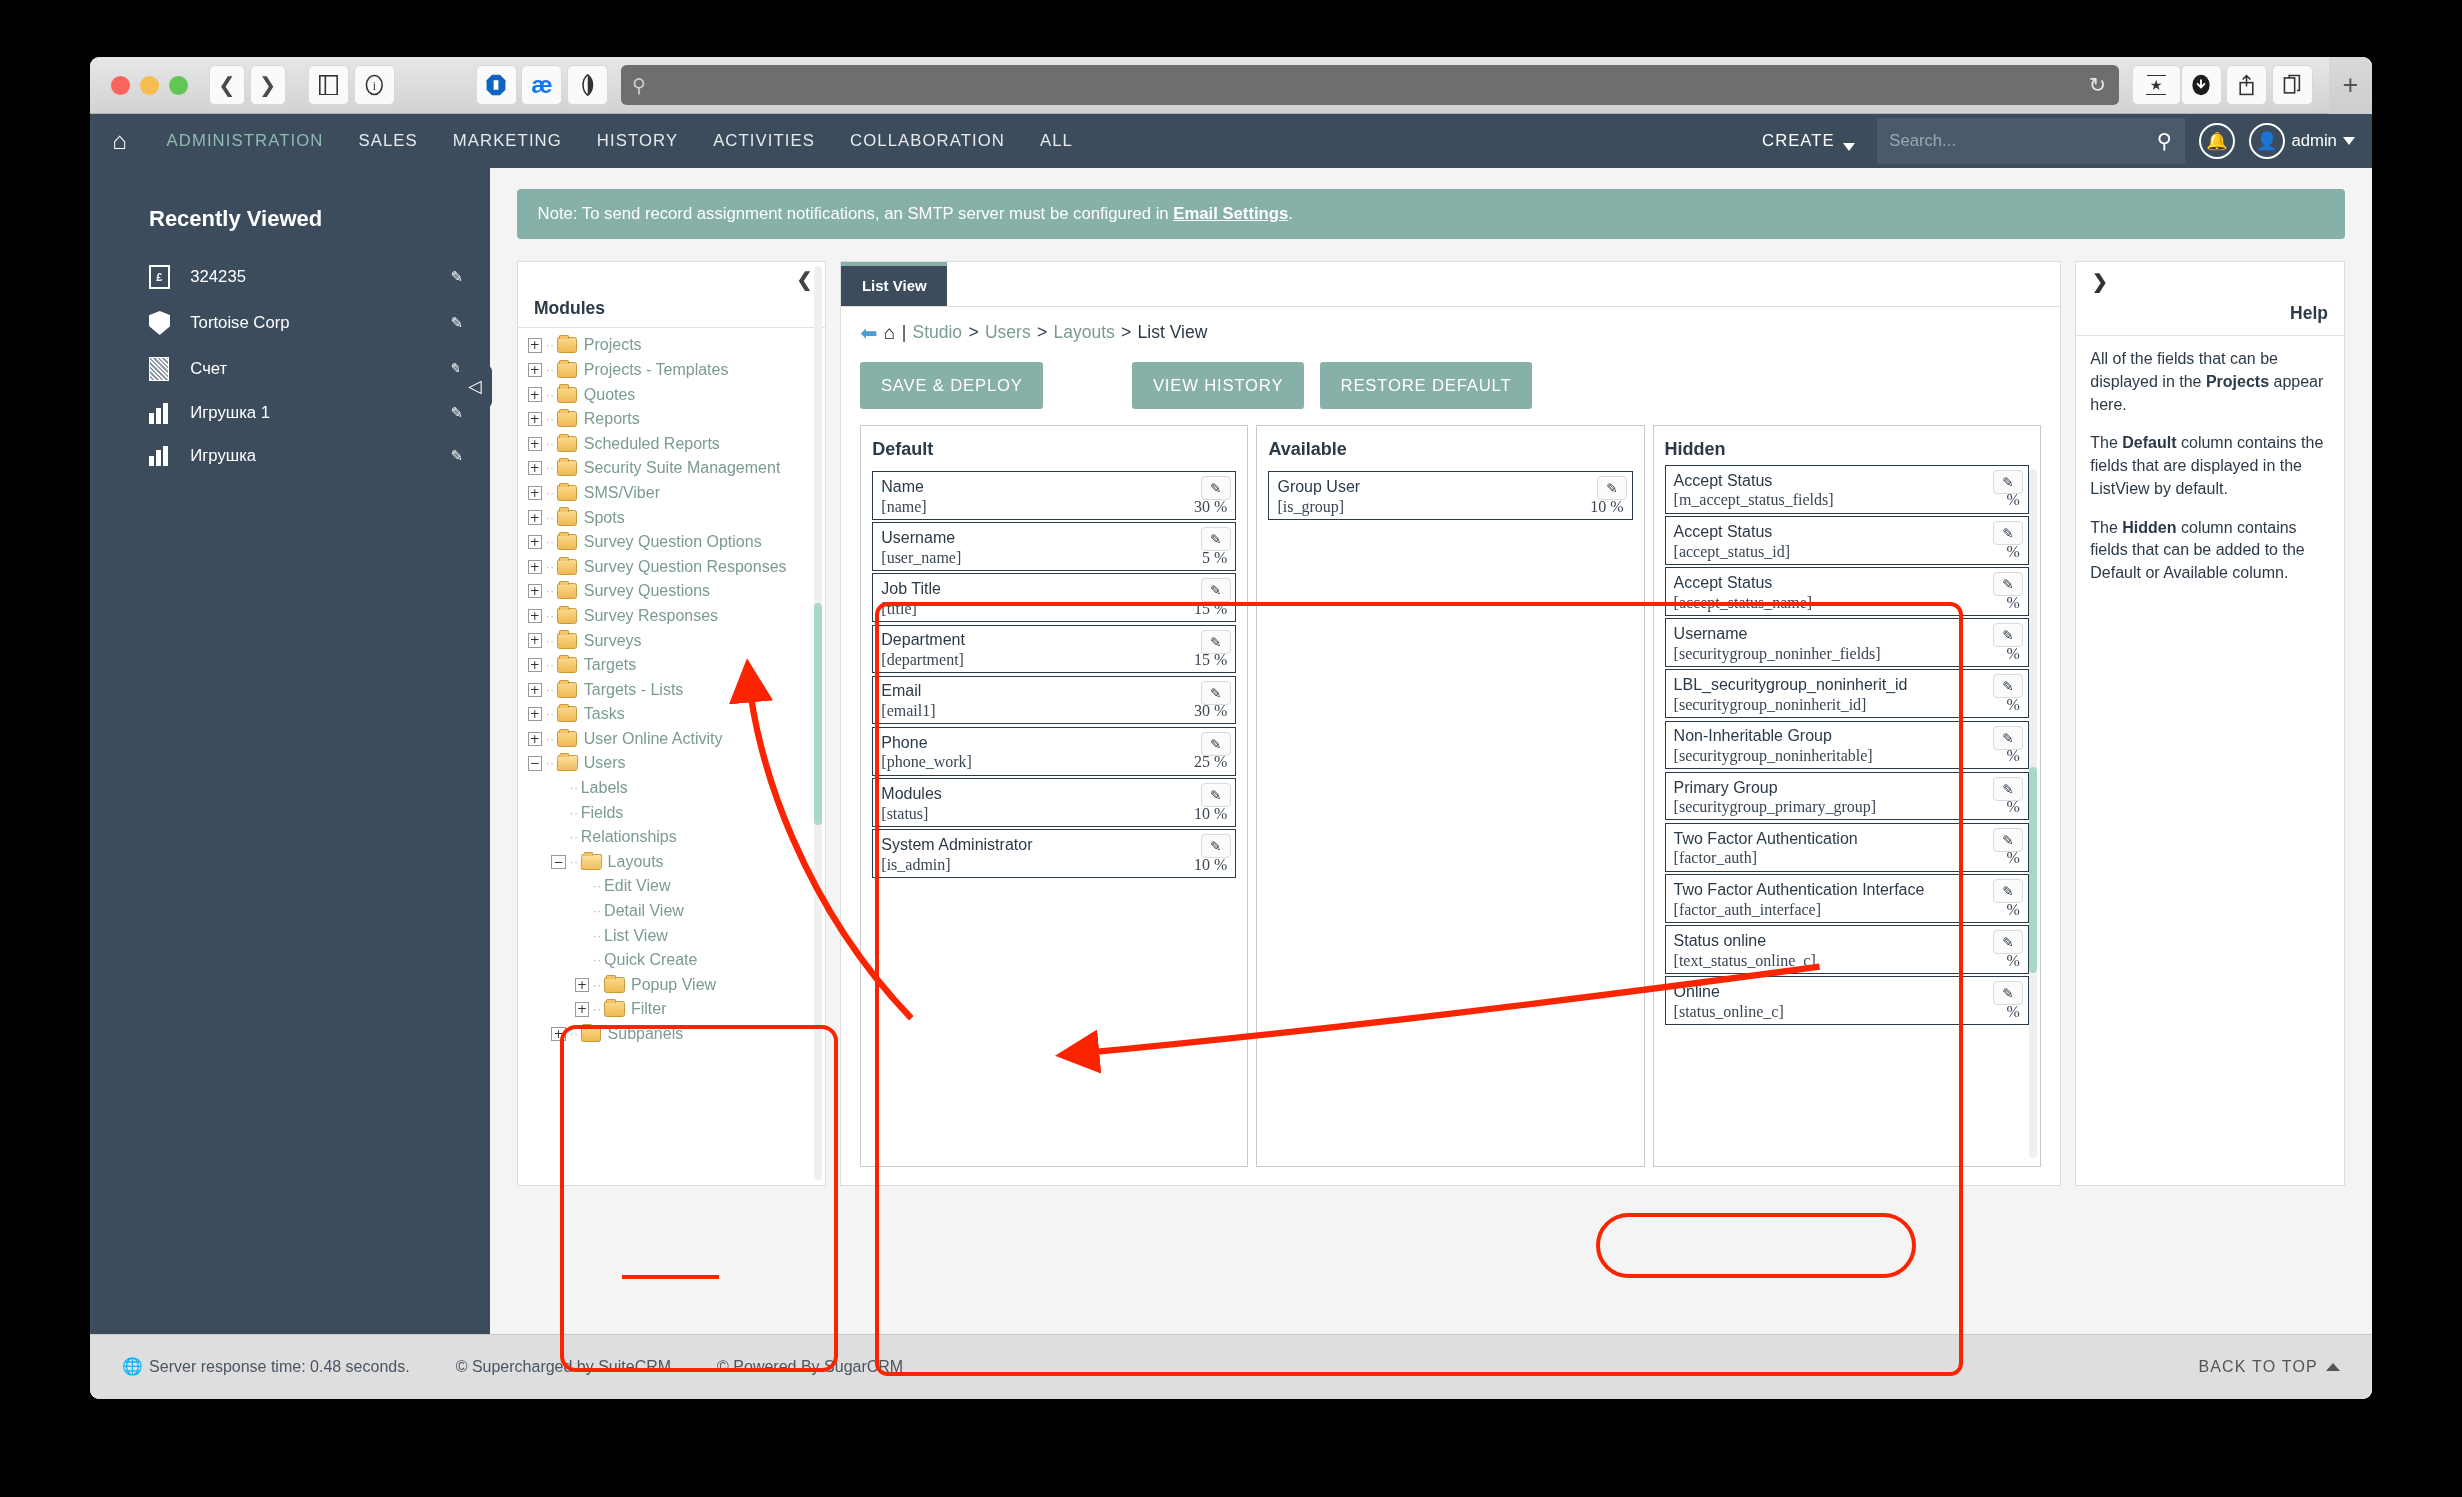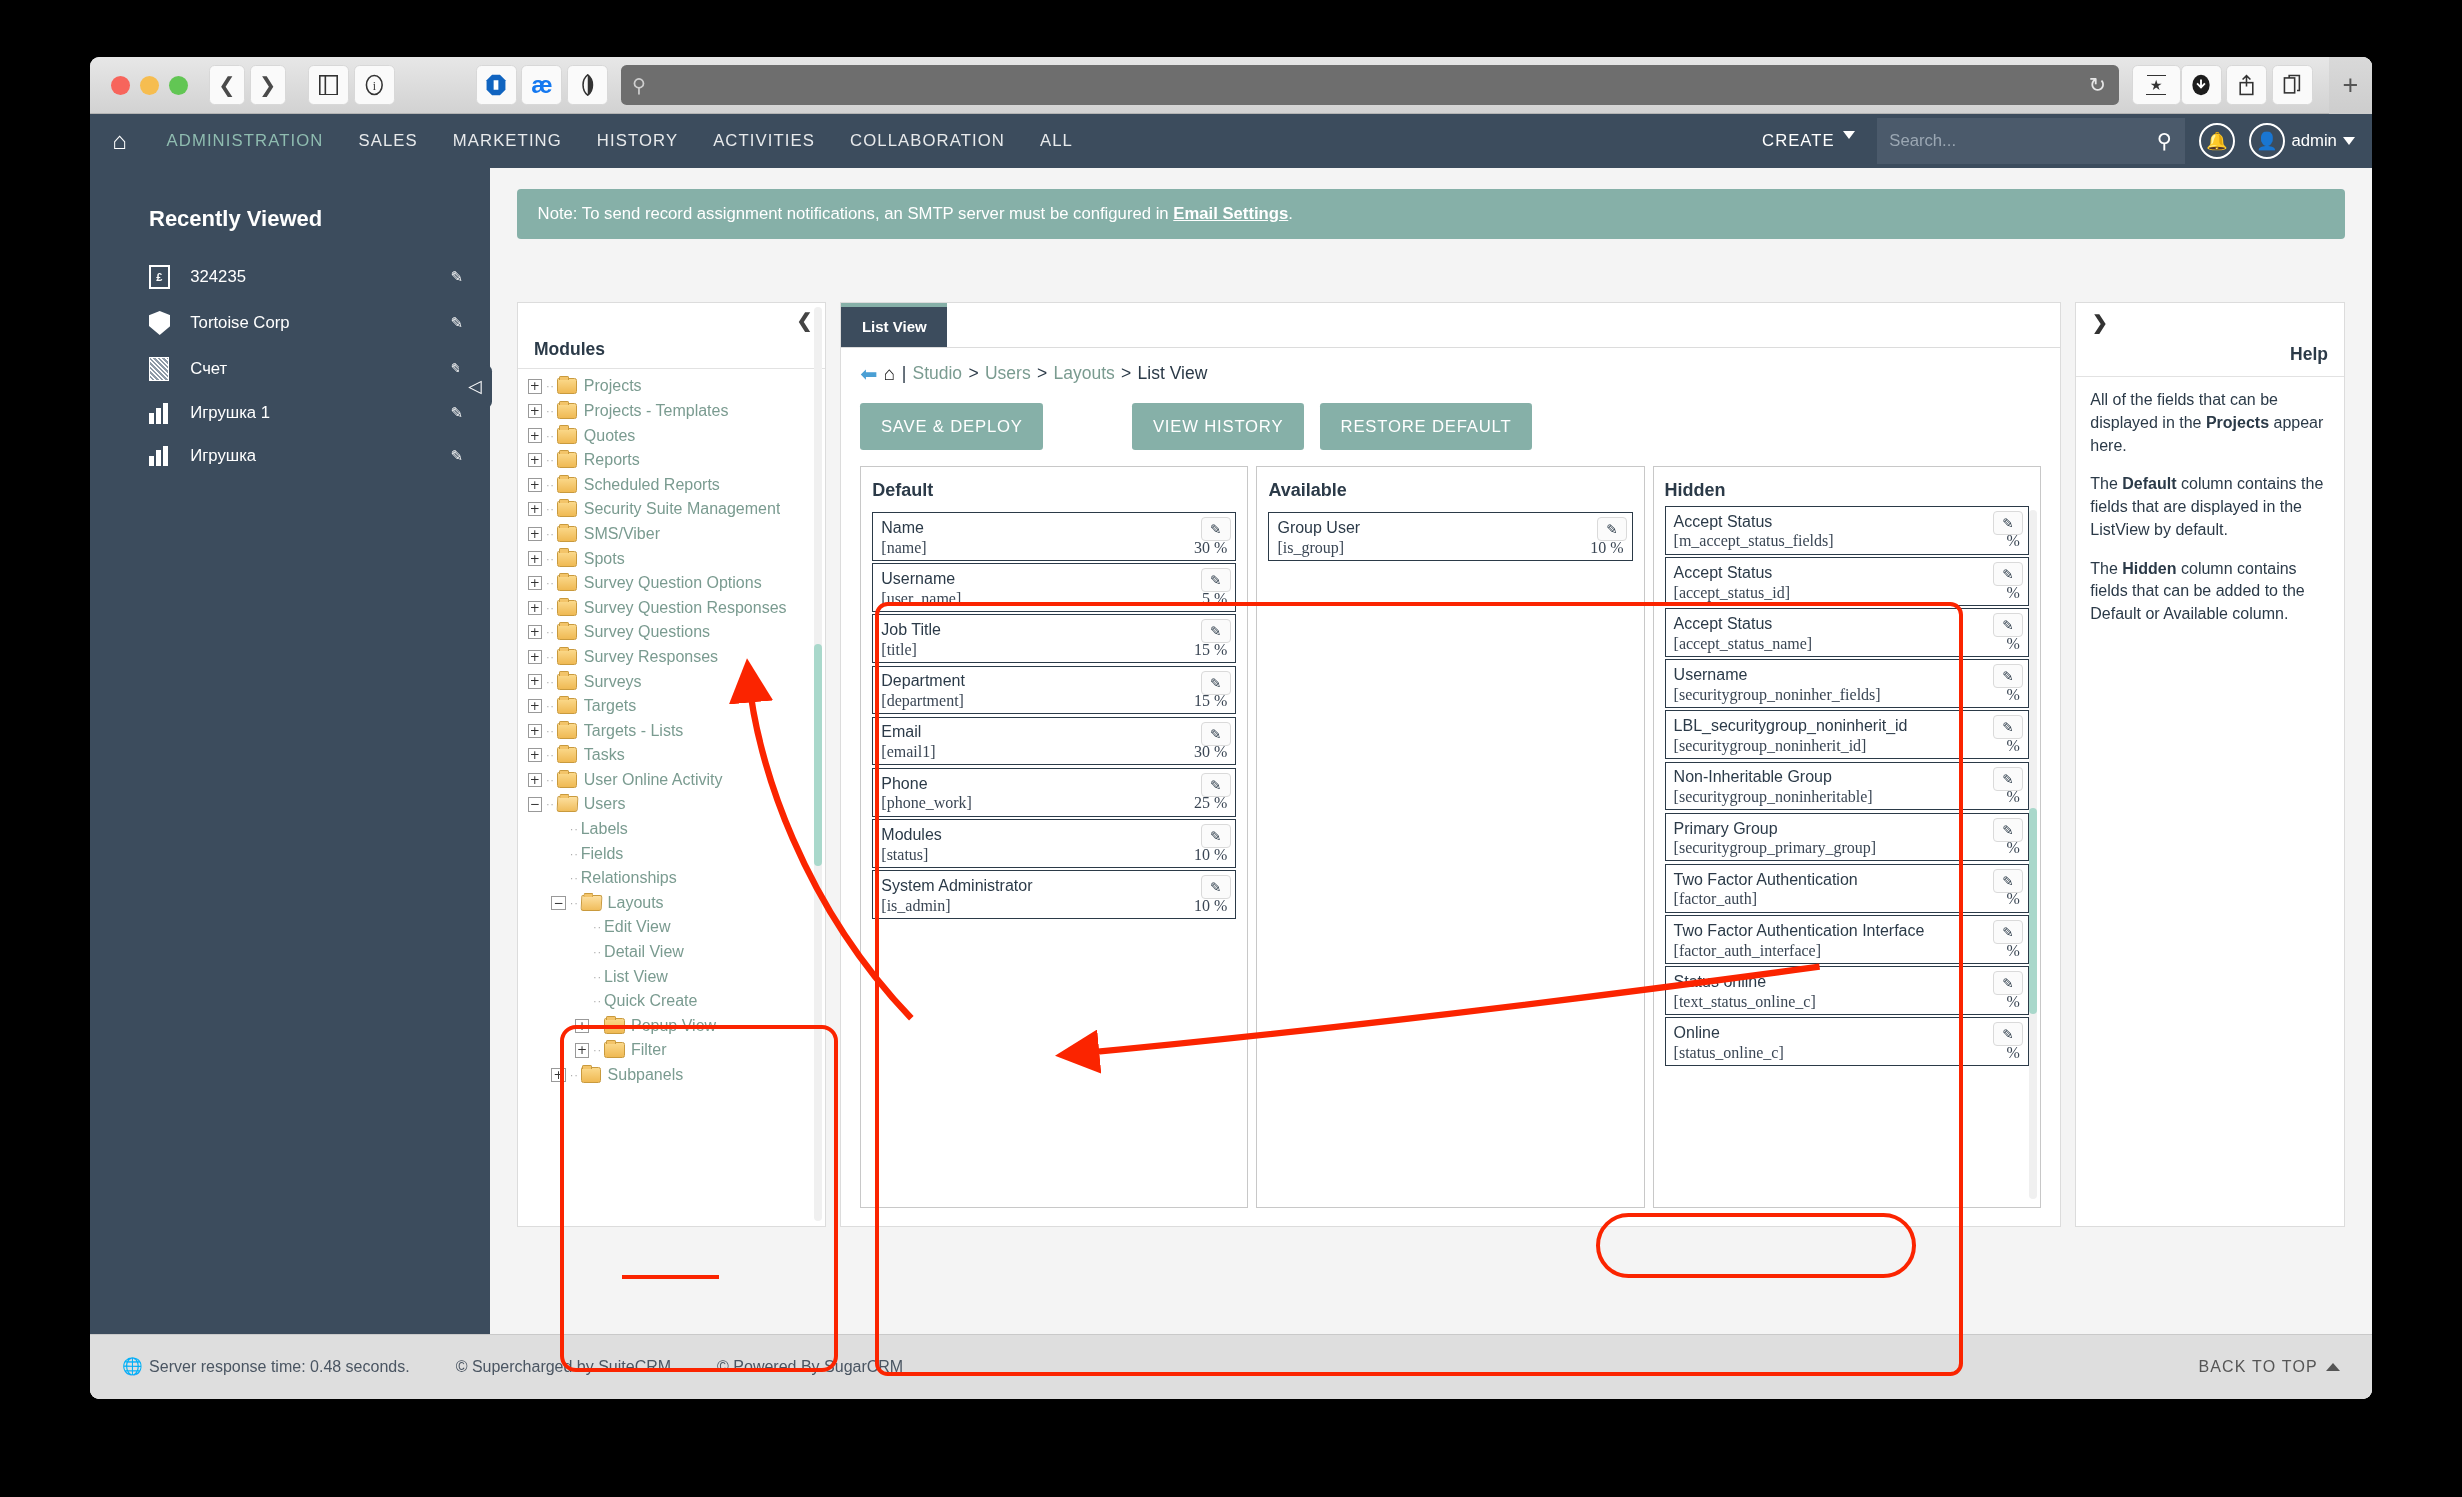--- a/index.html
+++ b/index.html
@@ -112,21 +112,21 @@
   .nav-item {
     color: #e8eaec;
     font-size: 16.7px;
     letter-spacing: 1.1px;
     padding: 0 17.5px;
     line-height: 54px;
     white-space: nowrap;
   }
   .nav-item.active { color: #8fbcb0; }
   #nav-right { margin-left: auto; display: flex; align-items: center; padding-right: 17.5px; }
-  #create-btn { color: #fff; font-size: 16.7px; letter-spacing: 1px; display: flex; align-items: flex-start; gap: 8px; }
+  #create-btn { color: #fff; font-size: 16.7px; letter-spacing: 1px; display: flex; align-items: flex-end; gap: 8px; }
   .caret-down { width: 0;height:0;border-left:6.3px solid transparent;border-right:6.3px solid transparent;border-top:8px solid #fff; }
   #global-search {
     width: 308px; height: 46px;
     background: #4b5a6b;
     margin-left: 22px;
     display: flex; align-items: center;
     padding: 0 12.7px;
     position: relative;
   }
   #global-search input {
@@ -192,21 +192,20 @@
     color: #fff; font-size: 17.5px;
     z-index: 4;
   }
 
   
   #main {
     flex: 1; min-width: 0;
     background: #f4f4f4;
     display: flex; flex-direction: column;
     padding: 20.6px 27px 0 27px;
-    gap: 41px;
   }
   #note-banner {
     background: #86b0a8;
     color: #fff;
     border-radius: 4px;
     padding: 15px 20.6px;
     font-size: 16.7px;
     margin-bottom: 22px;
   }
   #note-banner a { color: #fff; font-weight: bold; text-decoration: underline; }

